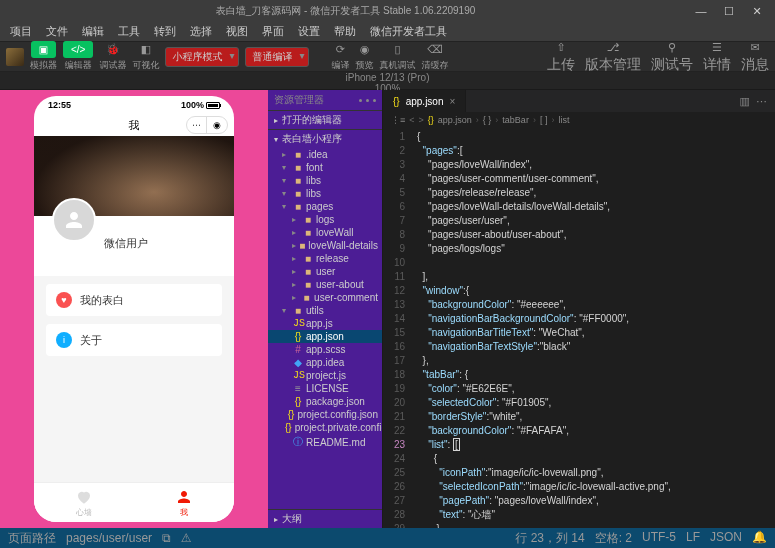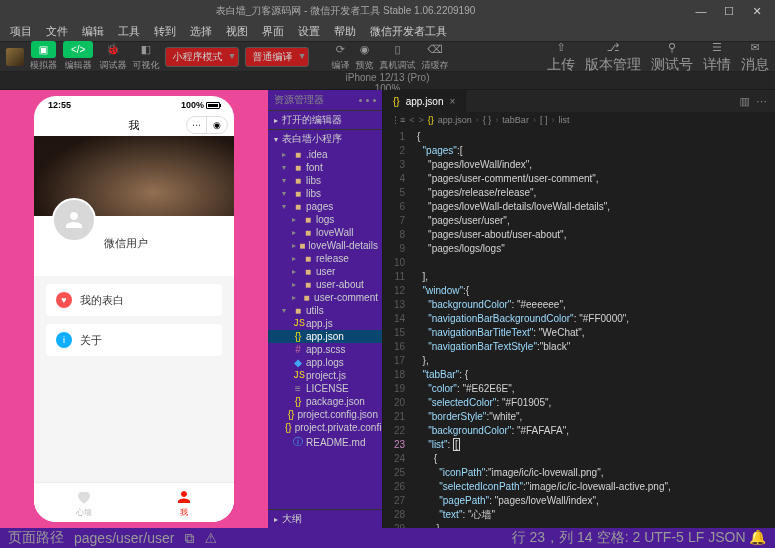--- a/index.html
+++ b/index.html
@@ -81,22 +81,22 @@
 .breadcrumb { height: 16px; display: flex; align-items: center; gap: 4px; padding: 0 8px; color: #888; font-size: 9px; }
 .breadcrumb .sep2 { color: #555; }
 .code { flex: 1; display: flex; font-family: Consolas, monospace; font-size: 10px; overflow: hidden; }
 .gutter { width: 28px; text-align: right; color: #5a5a5a; padding: 2px 6px 0 0; line-height: 14px; }
 .gutter div.hl { color: #c586c0; }
 .src { flex: 1; padding: 2px 0 0 6px; line-height: 14px; white-space: pre; color: #d4d4d4; }
 .s-key { color: #9cdcfe; }
 .s-p { color: #d4d4d4; }
 .cursor-box { border: 1px solid #d4d4d4; padding: 0 1px; }
 
-.statusline { height: 20px; background: #4c1d95; display: flex; align-items: center; padding: 0 8px; gap: 10px; color: #999; font-size: 14px; justify-content: space-between; }
-.statusline .right { margin-left: auto; display: flex; gap: 4px; }
+.statusline { height: 20px; background: #0c4a6e; display: flex; align-items: center; padding: 0 8px; gap: 10px; color: #999; font-size: 12px; justify-content: space-between; }
+.statusline .right { margin-left: auto; display: flex; gap: 10px; }
 .sl-btn { cursor: pointer; }
 </style>
 </head>
 <body>
 
 <div class="titlebar">
   <span class="title-center">表白墙_刀客源码网 - 微信开发者工具 Stable 1.06.2209190</span>
   <span class="win-btn">―</span>
   <span class="win-btn">☐</span>
   <span class="win-btn">✕</span>
@@ -342,21 +342,21 @@
           <span>app.json</span>
         </div>
         <div class="tree-item ind-1">
           <span class="arr"></span>
           <span class="fico fc-scss">#</span>
           <span>app.scss</span>
         </div>
         <div class="tree-item ind-1">
           <span class="arr"></span>
           <span class="fico fc-wxss">◆</span>
-          <span>app.logs</span>
+          <span>app.idea</span>
         </div>
         <div class="tree-item ind-1">
           <span class="arr"></span>
           <span class="fico fc-js">JS</span>
           <span>project.js</span>
         </div>
         <div class="tree-item ind-1">
           <span class="arr"></span>
           <span class="fico fc-txt">≡</span>
           <span>LICENSE</span>

